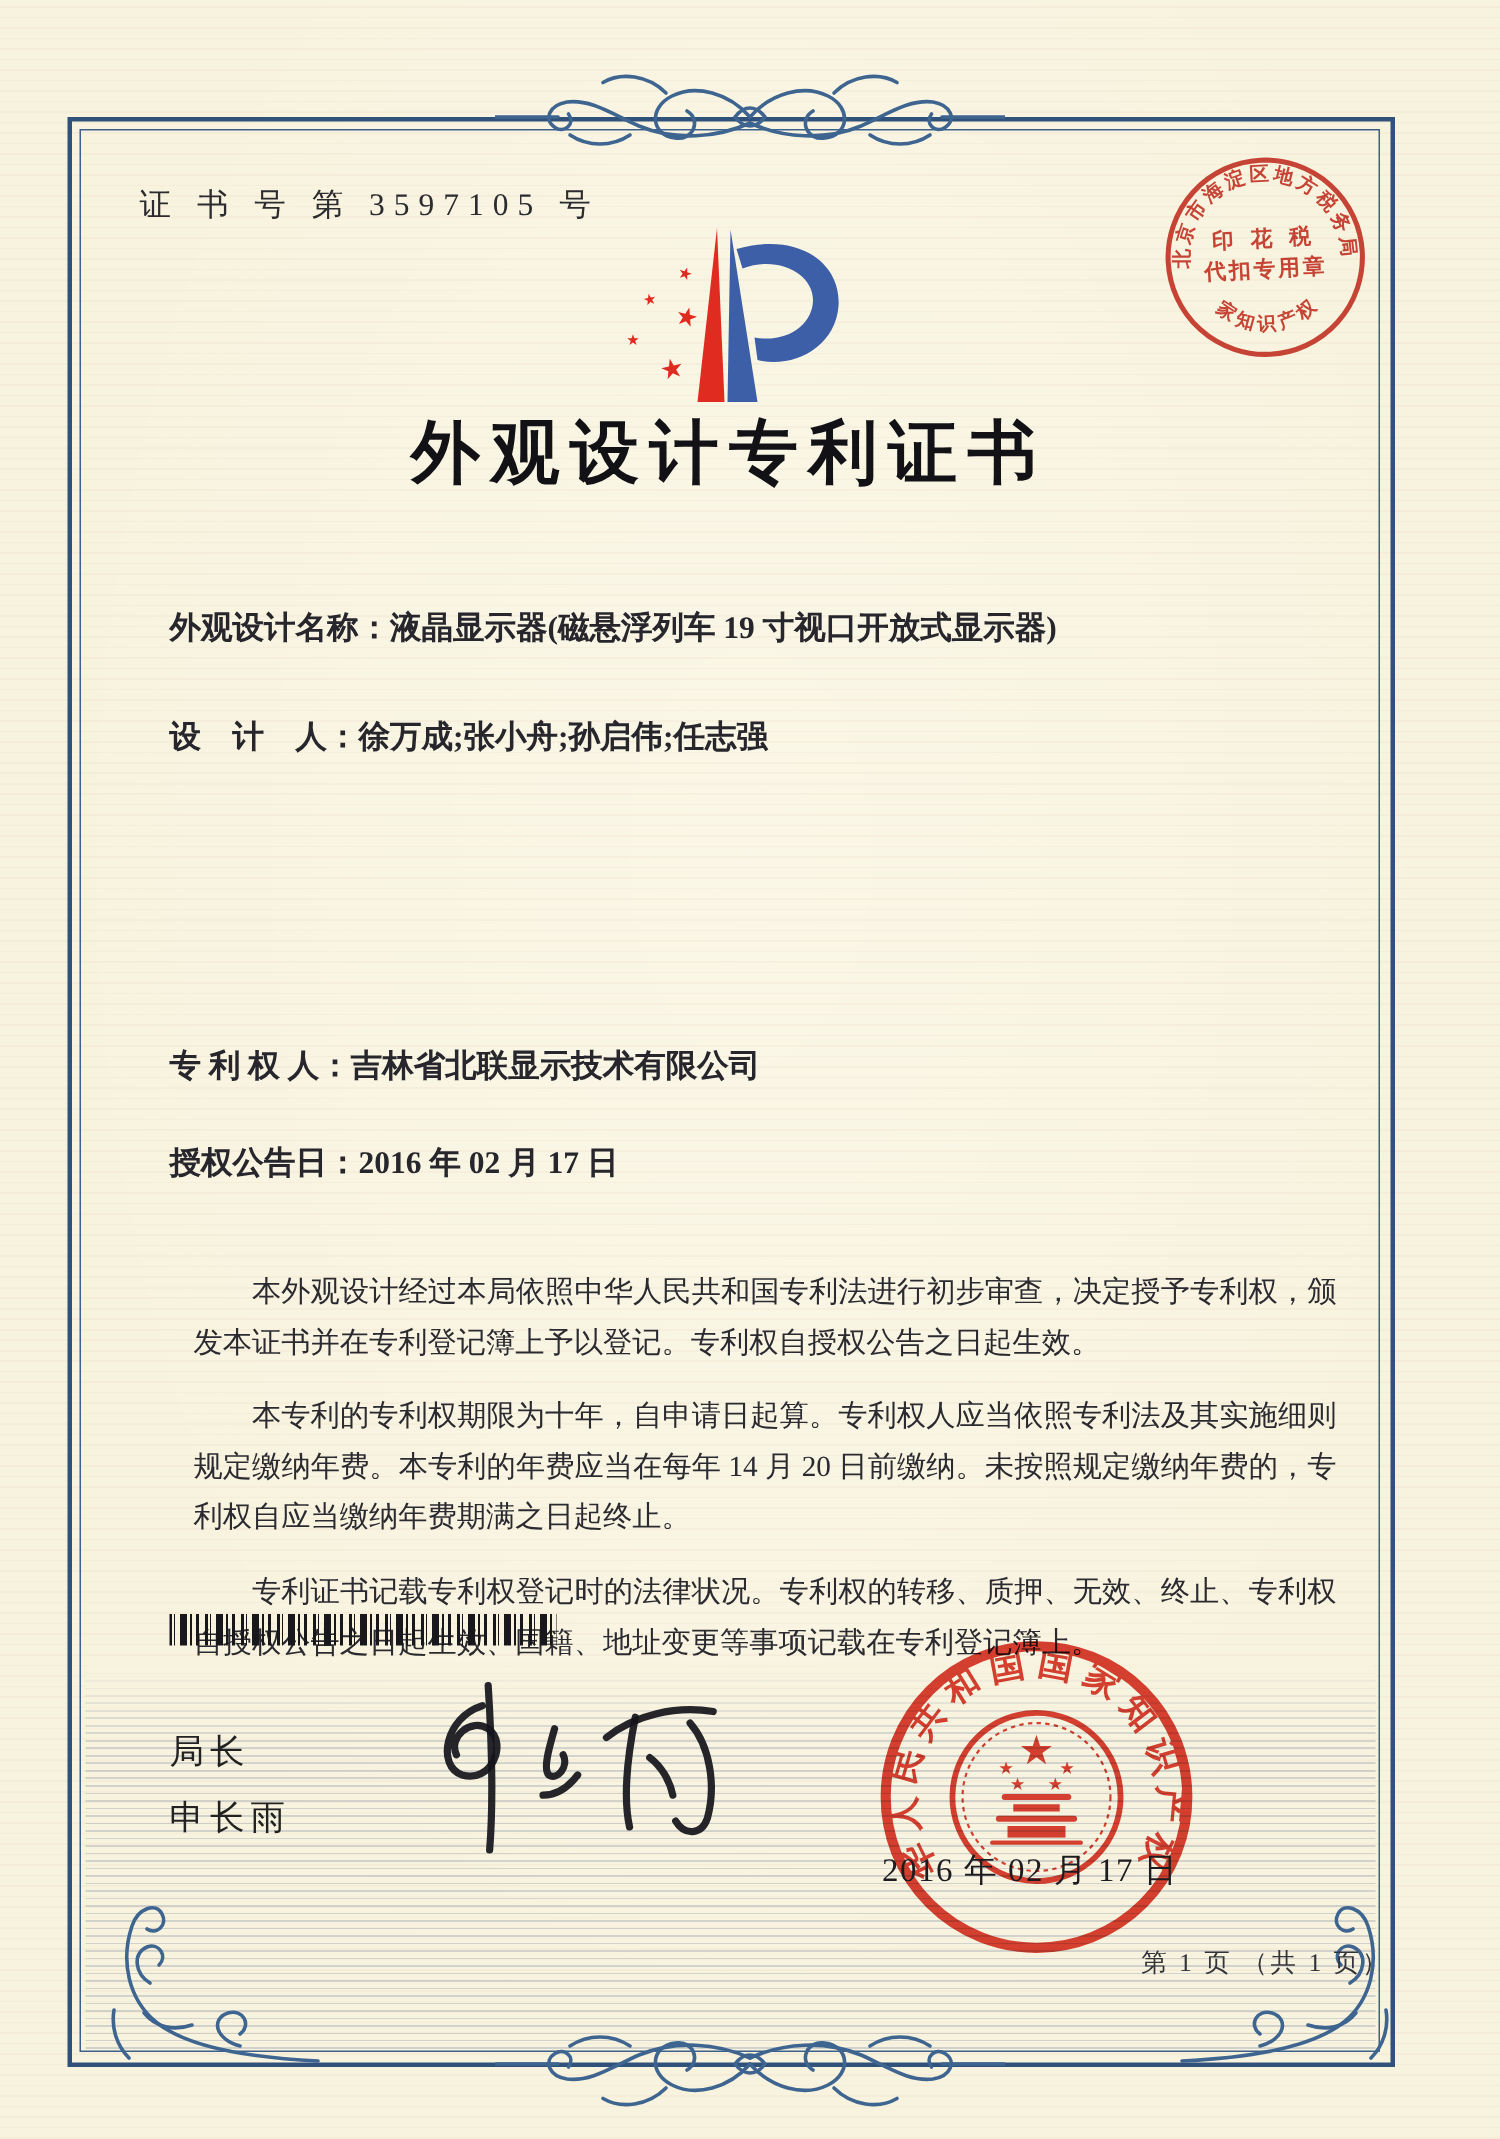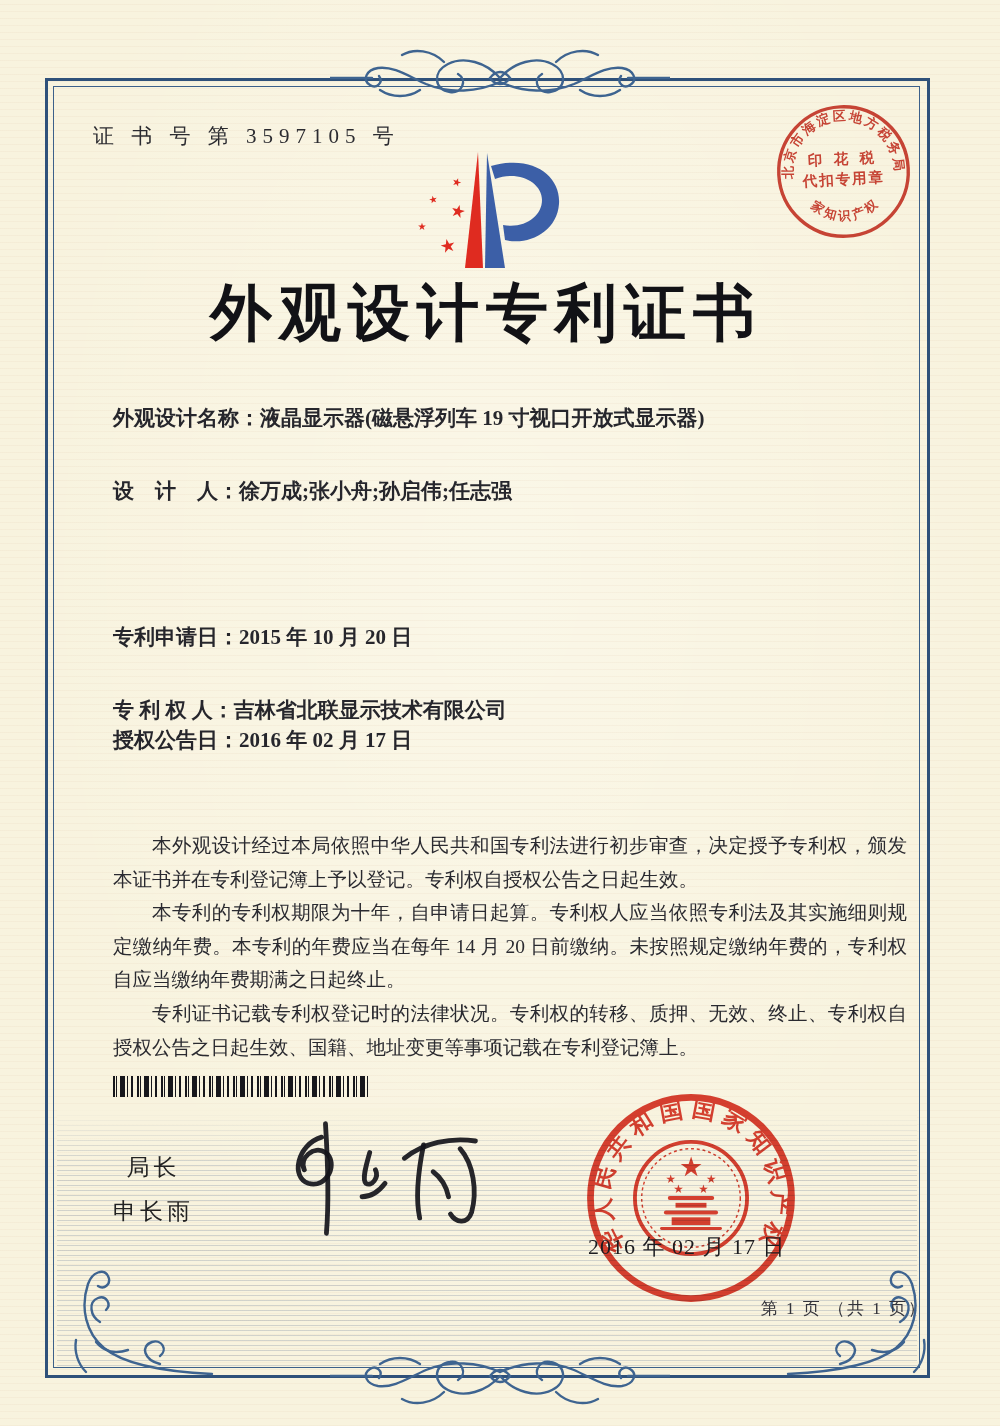--- a/index.html
+++ b/index.html
@@ -30,41 +30,41 @@
     border:1px solid #3c608a; z-index:1; }
   .ornament{ position:absolute; z-index:2; }
   .ornament path{ fill:none; stroke:#3e6490; stroke-width:2.4; stroke-linecap:round; }
 
   .cert-no{ position:absolute; left:93px; top:122px; z-index:3;
     font-size:21px; letter-spacing:6px; color:#2b2b30; }
 
   .logo{ position:absolute; left:398px; top:146px; z-index:3; }
 
   .title{ position:absolute; left:45px; top:271px; width:882px; z-index:3;
-    text-align:center; font-size:62px; font-weight:bold; letter-spacing:7px; color:#121216; }
+    text-align:center; font-size:46px; font-weight:bold; letter-spacing:7px; color:#121216; }
 
   .field{ position:absolute; left:113px; z-index:3; font-size:21px; white-space:nowrap;font-weight:bold; }
   .field .lab{ color:#26262c; }
   .field .val{ color:#26262c; }
 
   .paras{ position:absolute; left:113px; top:829px; width:794px; z-index:3; }
-  .paras p{ margin:0; text-indent:2em; font-size:19.5px; line-height:33.6px;
+  .paras p{ margin:16px; text-indent:2em; font-size:19.5px; line-height:33.6px;
     text-align:justify; color:#2a2a30; }
 
   .barcode{ position:absolute; left:113px; top:1076px; width:258px; height:21px; z-index:3;
     background:repeating-linear-gradient(90deg,
       #17171c 0 2px, rgba(0,0,0,0) 2px 3px,
       #17171c 3px 4px, rgba(0,0,0,0) 4px 7px,
       #17171c 7px 12px, rgba(0,0,0,0) 12px 14px,
       #17171c 14px 15px, rgba(0,0,0,0) 15px 18px,
       #17171c 18px 20px, rgba(0,0,0,0) 20px 24px);
   }
 
   .signer{ position:absolute; left:113px; top:1146px; z-index:4; font-size:23px;
-    letter-spacing:4px; color:#222; line-height:44px;text-align:center; }
+    letter-spacing:4px; color:#222; line-height:44px; }
   .signature{ position:absolute; left:262px; top:1116px; z-index:6; }
   .signature path{ fill:none; stroke:#14141a; stroke-width:5; stroke-linecap:round;
     stroke-linejoin:round; opacity:.92; }
 
   .seal{ position:absolute; left:575px; top:1082px; z-index:5; mix-blend-mode:multiply; opacity:.95; }
   .seal-date{ position:absolute; left:588px; top:1232px; z-index:6; font-size:22px;
     letter-spacing:1px; color:#1c1c20; white-space:nowrap; }
 
   .tax-stamp{ position:absolute; left:771px; top:99px; z-index:5; transform:rotate(-3deg);
     mix-blend-mode:multiply; opacity:.94; }
@@ -156,27 +156,24 @@
   </svg>
 
   <div class="title">外观设计专利证书</div>
 
   <div class="field" style="top:404px">
     <span class="lab">外观设计名称：</span><span class="val">液晶显示器(磁悬浮列车 19 寸视口开放式显示器)</span>
   </div>
   <div class="field" style="top:477px">
     <span class="lab">设　计　人：</span><span class="val">徐万成;张小舟;孙启伟;任志强</span>
   </div>
-  <div class="field" style="top:623px">
-    <span class="lab">专利申请日：</span><span class="val">2015 年 10 月 20 日</span>
-  </div>
   <div class="field" style="top:696px">
     <span class="lab">专 利 权 人：</span><span class="val">吉林省北联显示技术有限公司</span>
   </div>
-  <div class="field" style="top:726px">
+  <div class="field" style="top:761px">
     <span class="lab">授权公告日：</span><span class="val">2016 年 02 月 17 日</span>
   </div>
 
   <div class="paras">
     <p>本外观设计经过本局依照中华人民共和国专利法进行初步审查，决定授予专利权，颁发本证书并在专利登记簿上予以登记。专利权自授权公告之日起生效。</p>
     <p>本专利的专利权期限为十年，自申请日起算。专利权人应当依照专利法及其实施细则规定缴纳年费。本专利的年费应当在每年 14 月 20 日前缴纳。未按照规定缴纳年费的，专利权自应当缴纳年费期满之日起终止。</p>
     <p>专利证书记载专利权登记时的法律状况。专利权的转移、质押、无效、终止、专利权自授权公告之日起生效、国籍、地址变更等事项记载在专利登记簿上。</p>
   </div>
 
   <div class="barcode"></div>

